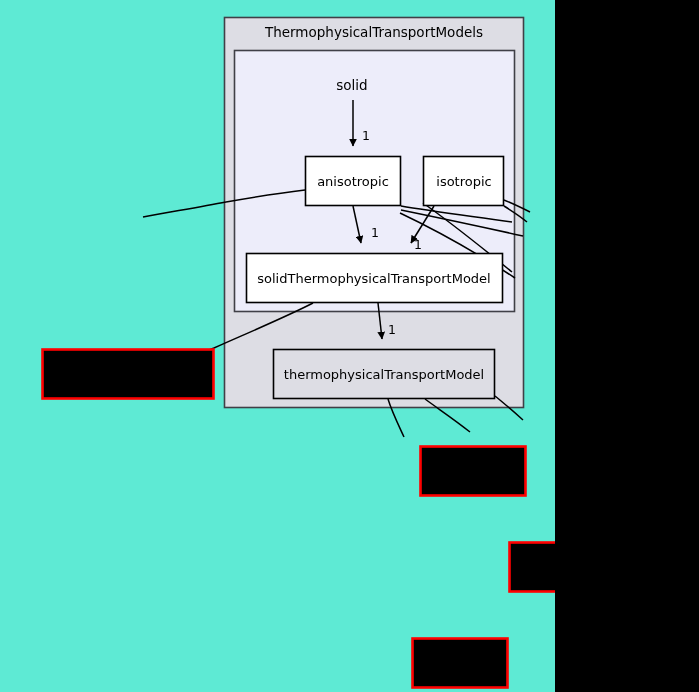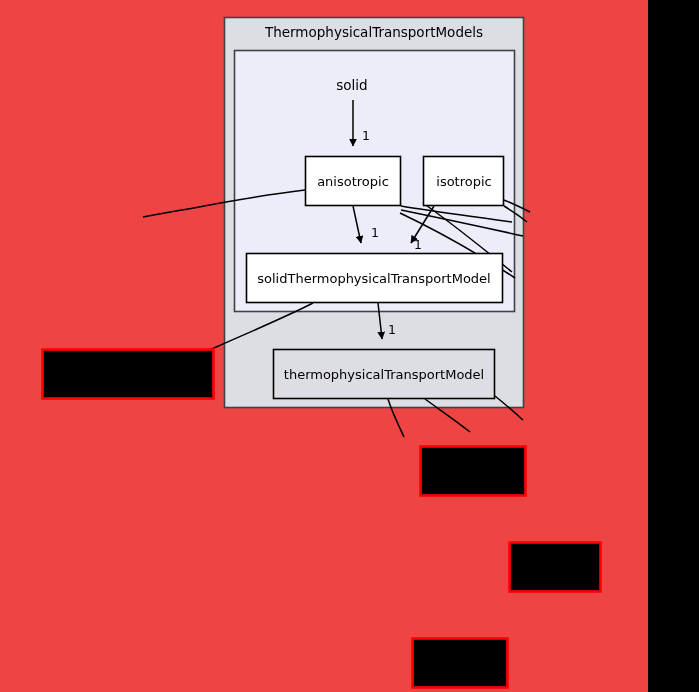--- a/index.html
+++ b/index.html
@@ -3,23 +3,23 @@
 <meta charset="utf-8">
 <title>ThermophysicalTransportModels/solid</title>
 <style>
   html, body {
     margin: 0;
     padding: 0;
     background: #000000;
   }
   #canvas {
     position: relative;
-    width: 648px;
+    width: 555px;
     height: 692px;
-    background: #ef4444;
+    background: #5eead4;
     overflow: hidden;
     font-family: "DejaVu Sans", "Liberation Sans", sans-serif;
   }
   #graph-svg {
     position: absolute;
     left: 0;
     top: 0;
     width: 699px;
     height: 692px;
   }

